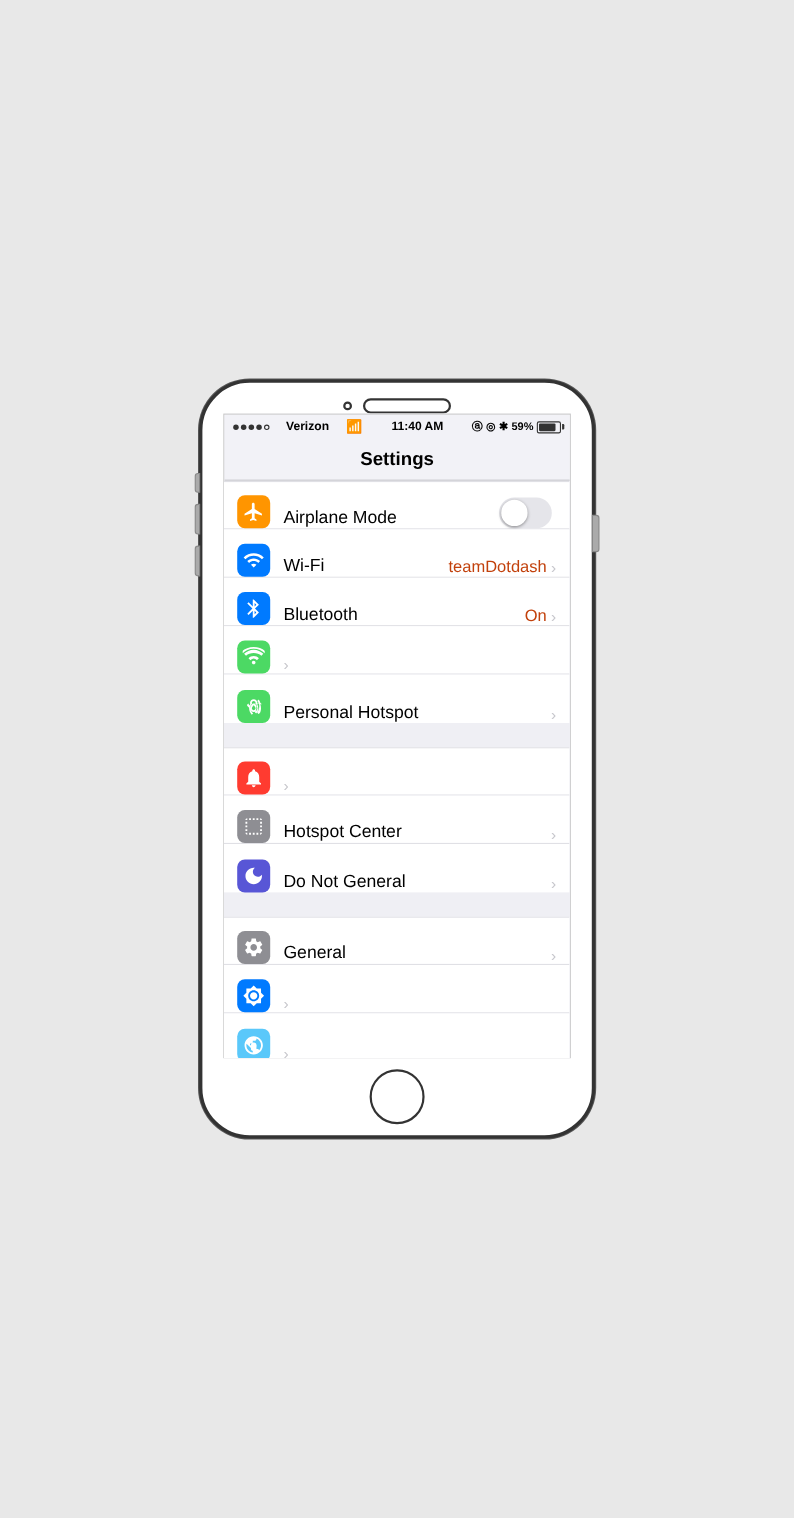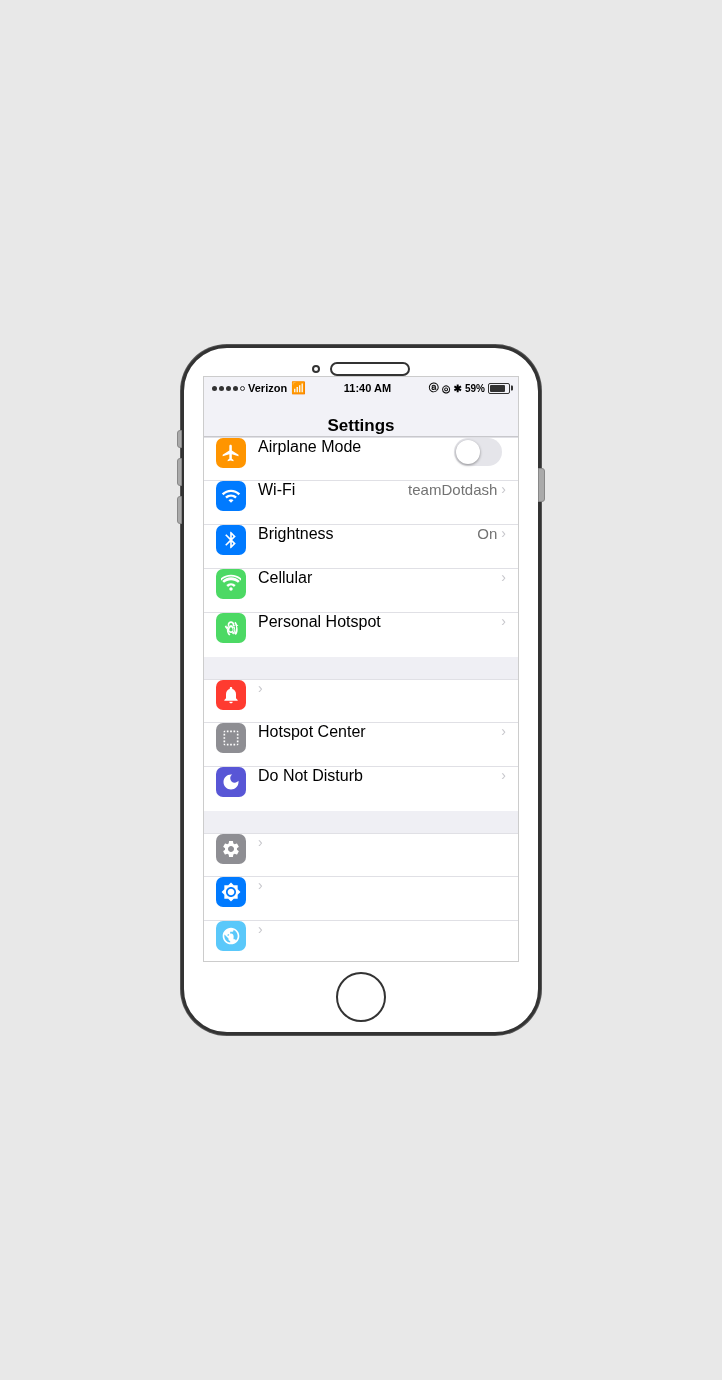--- a/index.html
+++ b/index.html
@@ -111,21 +111,21 @@
       align-items: center;
       justify-content: space-between;
       padding: 0 8px;
       font-size: 11px;
       font-weight: 600;
       flex-shrink: 0;
     }
     .status-left {
       display: flex;
       align-items: center;
-      gap: 1px;
+      gap: 13px;
     }
     .status-center {
       font-size: 11px;
       font-weight: 600;
     }
     .status-right {
       display: flex;
       align-items: center;
       gap: 3px;
       font-size: 10px;
@@ -176,21 +176,21 @@
       background: #333;
       border-radius: 1px;
       width: 85%;
     }
 
     
     .nav-bar {
       background: #f2f2f7;
       height: 38px;
       display: flex;
-      align-items: flex-end;
+      align-items: center;
       justify-content: center;
       border-bottom: 1px solid #c8c8cc;
       flex-shrink: 0;
     }
     .nav-title {
       font-size: 17px;
       font-weight: 600;
       color: #000;
     }
 
@@ -209,21 +209,21 @@
 
     .section-divider {
       height: 22px;
       background: #efeff4;
     }
 
     .settings-item {
       background: #fff;
       height: 44px;
       display: flex;
-      align-items: flex-start;
+      align-items: flex-end;
       padding: 0 12px;
       border-bottom: 1px solid #e0e0e5;
       position: relative;
       cursor: pointer;
     }
     .settings-item:last-child {
       border-bottom: none;
     }
     .settings-item:first-child {
       border-top: 1px solid #e0e0e5;
@@ -243,21 +243,21 @@
     }
 
     .item-label {
       font-size: 16px;
       color: #000;
       flex: 1;
     }
 
     .item-value {
       font-size: 15px;
-      color: #737373;
+      color: #c2410c;
       margin-right: 4px;
     }
 
     .chevron {
       color: #c7c7cc;
       font-size: 14px;
       font-weight: 300;
     }
 
     
@@ -382,32 +382,31 @@
           <span class="item-value">teamDotdash</span>
           <span class="chevron">›</span>
         </div>
 
         <div class="settings-item">
           <div class="item-icon bg-bluetooth">
             <svg class="icon-svg" viewBox="0 0 24 24" fill="white">
               <path d="M17.71 7.71L12 2h-1v7.59L6.41 5 5 6.41 10.59 12 5 17.59 6.41 19 11 14.41V22h1l5.71-5.71-4.3-4.29 4.3-4.29zM13 5.83l1.88 1.88L13 9.59V5.83zm1.88 10.46L13 18.17v-3.76l1.88 1.88z"></path>
             </svg>
           </div>
-          <span class="item-label">Brightness</span>
+          <span class="item-label">Bluetooth</span>
           <span class="item-value">On</span>
           <span class="chevron">›</span>
         </div>
 
         <div class="settings-item">
           <div class="item-icon bg-green-cellular">
             <svg class="icon-svg" viewBox="0 0 24 24" fill="white">
               <path d="M1.5 8.5l2.12 2.12C5.73 8.5 8.74 7.5 12 7.5s6.27 1 8.38 3.12L22.5 8.5C19.77 5.77 16.07 4 12 4S4.23 5.77 1.5 8.5zM12 1C6.48 1 1.52 3.23-1.5 6.5L0 8C2.61 5.1 7.08 3 12 3s9.39 2.1 12 5l1.5-1.5C22.48 3.23 17.52 1 12 1zm0 10c-2.21 0-4.21.9-5.66 2.34L8.5 15.5C9.54 14.35 11.19 13.5 12 13.5s2.46.85 3.5 2l2.16-2.16C16.21 11.9 14.21 11 12 11zm0 5c-1.1 0-2 .9-2 2s.9 2 2 2 2-.9 2-2-.9-2-2-2z"></path>
             </svg>
           </div>
-          <span class="item-label">Cellular</span>
           <span class="chevron">›</span>
         </div>
 
         <div class="settings-item">
           <div class="item-icon bg-green-hotspot">
             <svg class="icon-svg" viewBox="0 0 24 24" fill="white">
               <path d="M7.77 11.22C7.05 10.5 6.5 9.6 6.21 8.6L4.5 10.31C5.07 11.55 5.97 12.62 7.07 13.41l.7-.7zM12 4c-2.21 0-4 1.79-4 4 0 .89.29 1.71.78 2.38L10.2 9c-.13-.31-.2-.65-.2-1 0-1.1.9-2 2-2s2 .9 2 2c0 .35-.07.69-.2 1l1.42 1.38C15.71 9.71 16 8.89 16 8c0-2.21-1.79-4-4-4zm8.93 5.49l-1.7-1.7c-.4-1.23-1.02-2.36-1.84-3.33l-1.45 1.45c.71.77 1.24 1.67 1.57 2.64l-1.7 1.7C14.43 11.03 15 12.45 15 14c0 1.66-.68 3.15-1.76 4.24l1.42 1.42C16.05 18.27 17 16.25 17 14c0-1.68-.47-3.26-1.3-4.62l1.7-1.7c.44 1.21.7 2.52.7 3.9 0 2.65-.87 5.1-2.34 7.07l1.42 1.42C18.71 20.36 20 17.33 20 14c0-1.58-.28-3.1-.78-4.51zM12 18c-2.21 0-4-1.79-4-4 0-1.55.57-2.97 1.5-4.06l-.98-.98C7.47 10.41 7 12.15 7 14c0 2.76 1.12 5.26 2.93 7.07l1.42-1.42C9.94 18.22 8 16.26 8 14s1.94-4.22 3.35-5.65l1.42 1.42C11.34 11.2 10 12.52 10 14c0 1.1.9 2 2 2s2-.9 2-2c0-1.48-1.34-2.8-2.77-4.23l1.42-1.42C14.06 9.78 16 11.74 16 14s-1.79 4-4 4z"></path>
             </svg>
           </div>
           <span class="item-label">Personal Hotspot</span>
@@ -437,35 +436,36 @@
           <span class="item-label">Hotspot Center</span>
           <span class="chevron">›</span>
         </div>
 
         <div class="settings-item">
           <div class="item-icon bg-purple">
             <svg class="icon-svg" viewBox="0 0 24 24" fill="white">
               <path d="M12 3c-4.97 0-9 4.03-9 9s4.03 9 9 9 9-4.03 9-9c0-.46-.04-.92-.1-1.36-.98 1.37-2.58 2.26-4.4 2.26-2.98 0-5.4-2.42-5.4-5.4 0-1.81.89-3.42 2.26-4.4-.44-.06-.9-.1-1.36-.1z"></path>
             </svg>
           </div>
-          <span class="item-label">Do Not Disturb</span>
+          <span class="item-label">Do Not General</span>
           <span class="chevron">›</span>
         </div>
       </div>
 
       <div class="section-divider"></div>
 
       <div class="settings-section">
 
         <div class="settings-item">
           <div class="item-icon bg-gray">
             <svg class="icon-svg" viewBox="0 0 24 24" fill="white">
               <path d="M19.14,12.94c0.04-0.3,0.06-0.61,0.06-0.94c0-0.32-0.02-0.64-0.07-0.94l2.03-1.58c0.18-0.14,0.23-0.41,0.12-0.61 l-1.92-3.32c-0.12-0.22-0.37-0.29-0.59-0.22l-2.39,0.96c-0.5-0.38-1.03-0.7-1.62-0.94L14.4,2.81c-0.04-0.24-0.24-0.41-0.48-0.41 h-3.84c-0.24,0-0.43,0.17-0.47,0.41L9.25,5.35C8.66,5.59,8.12,5.92,7.63,6.29L5.24,5.33c-0.22-0.08-0.47,0-0.59,0.22L2.74,8.87 C2.62,9.08,2.66,9.34,2.86,9.48l2.03,1.58C4.84,11.36,4.8,11.69,4.8,12s0.02,0.64,0.07,0.94l-2.03,1.58 c-0.18,0.14-0.23,0.41-0.12,0.61l1.92,3.32c0.12,0.22,0.37,0.29,0.59,0.22l2.39-0.96c0.5,0.38,1.03,0.7,1.62,0.94l0.36,2.54 c0.05,0.24,0.24,0.41,0.48,0.41h3.84c0.24,0,0.44-0.17,0.47-0.41l0.36-2.54c0.59-0.24,1.13-0.56,1.62-0.94l2.39,0.96 c0.22,0.08,0.47,0,0.59-0.22l1.92-3.32c0.12-0.22,0.07-0.47-0.12-0.61L19.14,12.94z M12,15.6c-1.98,0-3.6-1.62-3.6-3.6 s1.62-3.6,3.6-3.6s3.6,1.62,3.6,3.6S13.98,15.6,12,15.6z"></path>
             </svg>
           </div>
+          <span class="item-label">General</span>
           <span class="chevron">›</span>
         </div>
 
         <div class="settings-item">
           <div class="item-icon bg-blue-display">
             <svg class="icon-svg" viewBox="0 0 24 24" fill="white">
               <path d="M20 8.69V4h-4.69L12 .69 8.69 4H4v4.69L.69 12 4 15.31V20h4.69L12 23.31 15.31 20H20v-4.69L23.31 12 20 8.69zM12 18c-3.31 0-6-2.69-6-6s2.69-6 6-6 6 2.69 6 6-2.69 6-6 6zm0-10c-2.21 0-4 1.79-4 4s1.79 4 4 4 4-1.79 4-4-1.79-4-4-4z"></path>
             </svg>
           </div>
           <span class="chevron">›</span>

